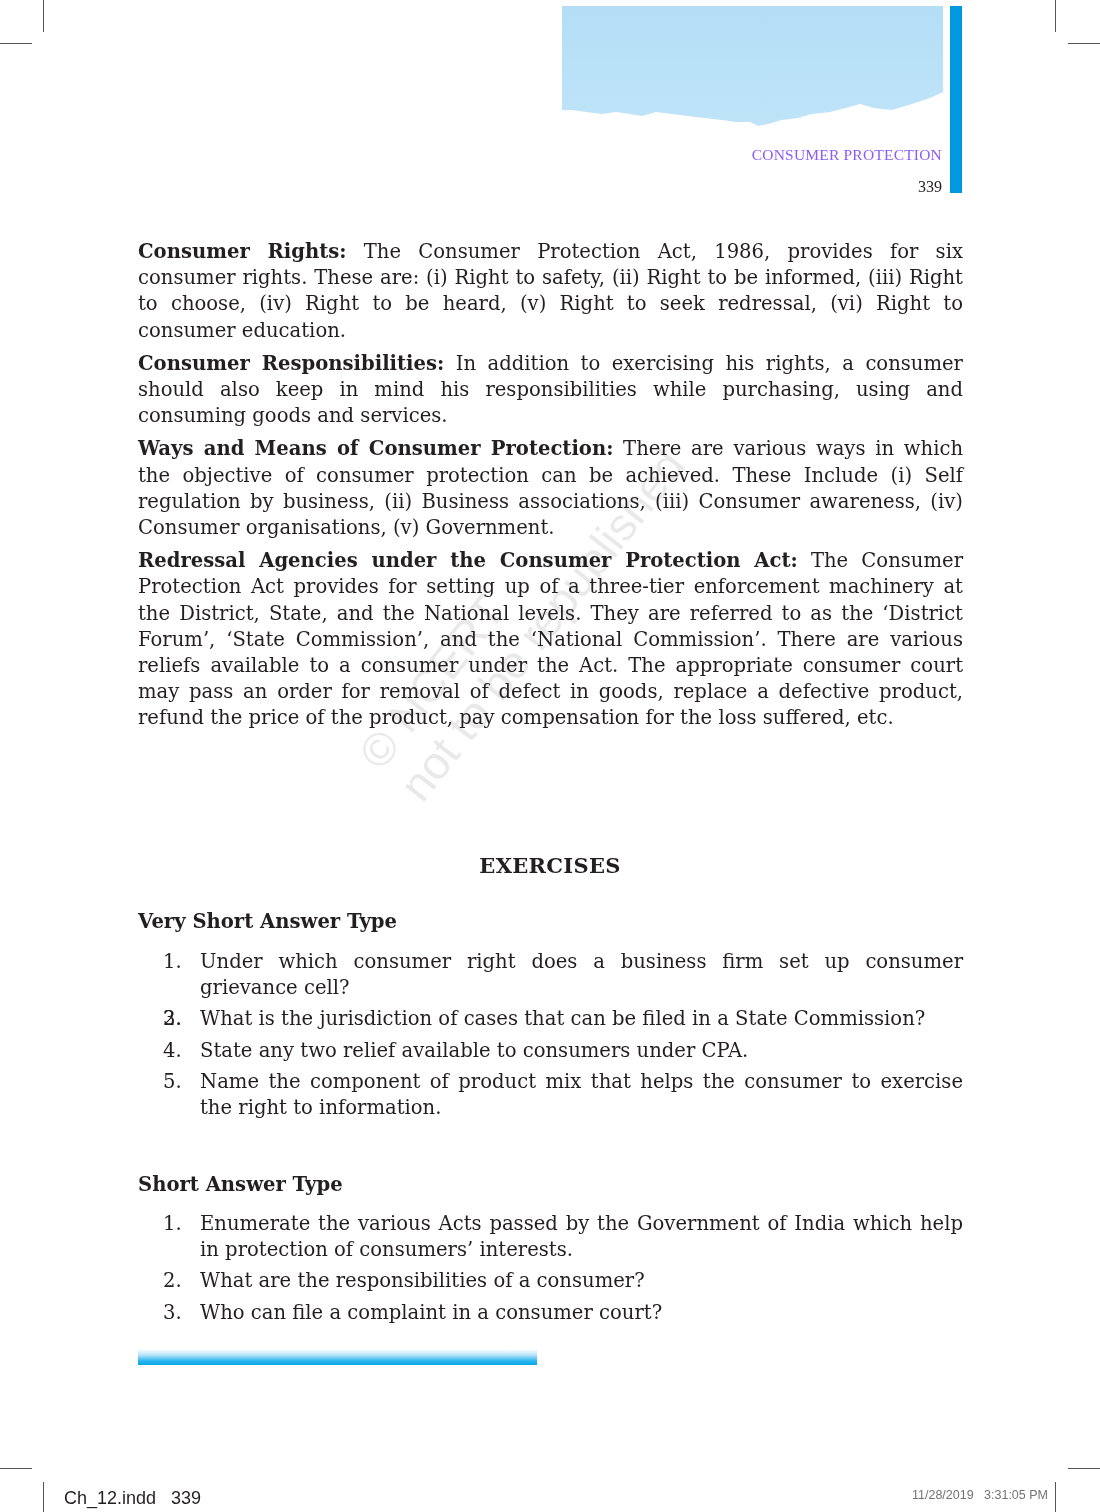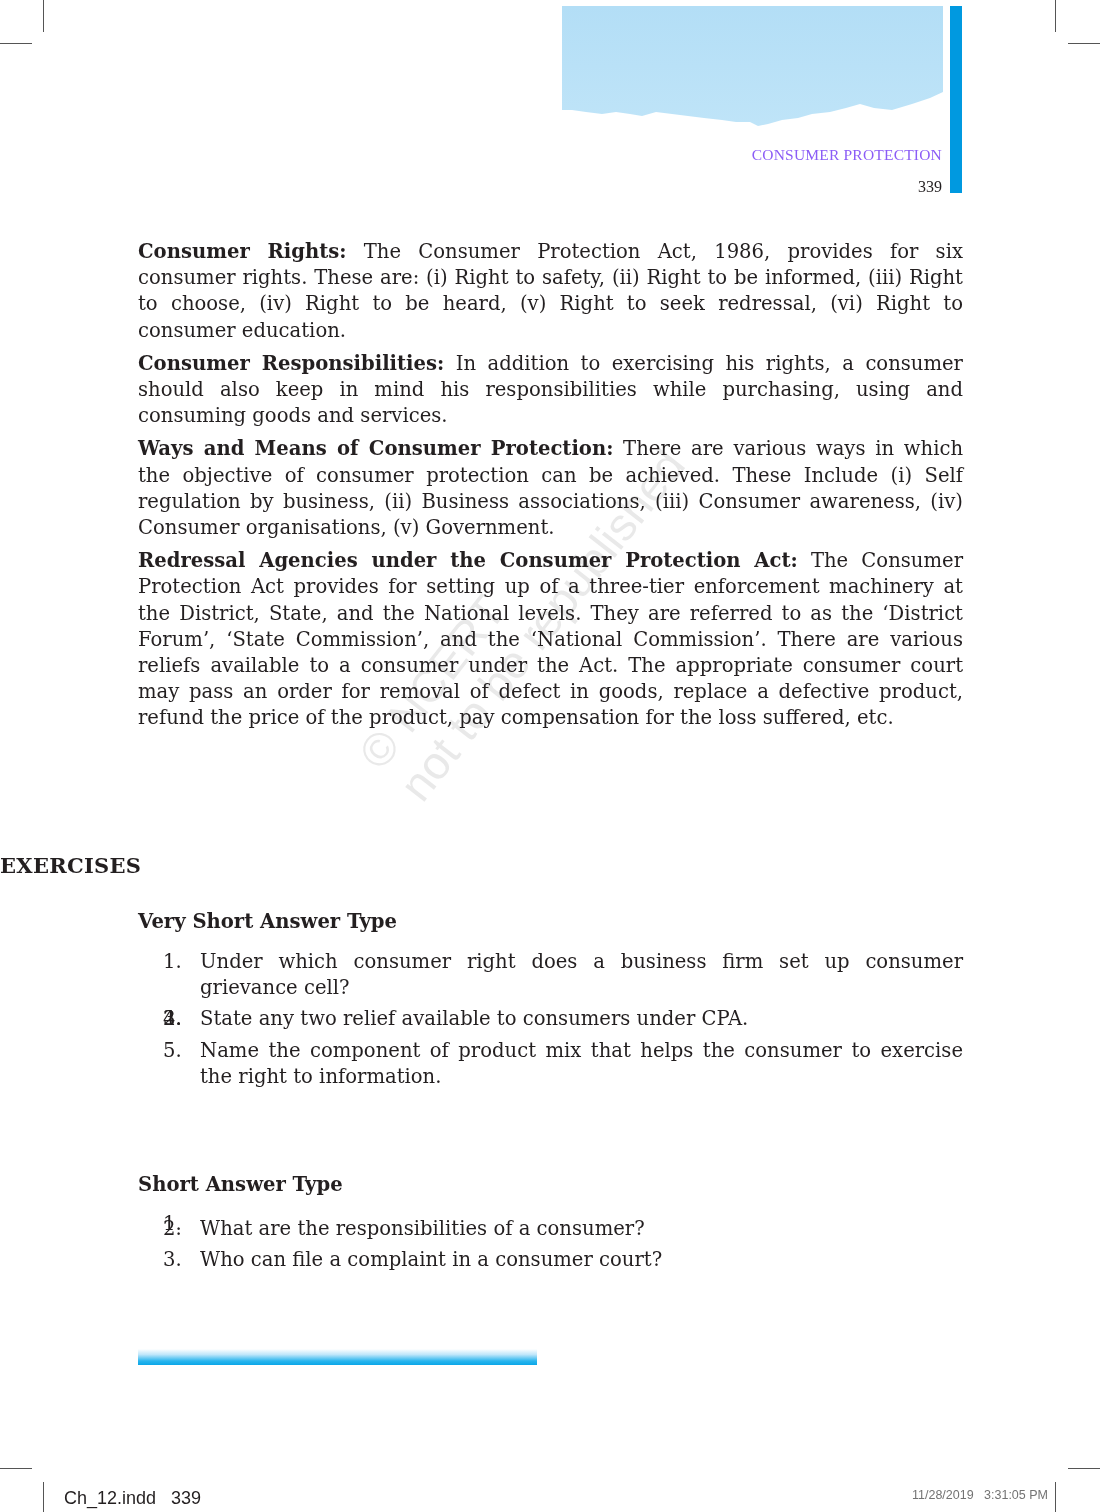--- a/index.html
+++ b/index.html
@@ -16,21 +16,21 @@
                   font-family: "Liberation Serif", serif; letter-spacing: 0.2px; color: #8b5cf6; }
   .page-num { position: absolute; right: 158px; top: 178px; font-size: 16px;
               font-family: "Liberation Serif", serif; color: #231f20; }
 
   
   .content { position: absolute; left: 138px; top: 239px; width: 825px; }
   .para { margin: 0 0 7px 0; font-size: 19.6px; line-height: 26.2px; text-align: justify;
           text-align-last: left; }
   .para b { font-weight: bold; }
 
-  .exercises-title { position: absolute; left: 0; width: 1100px; top: 853px; text-align: left;
+  .exercises-title { position: absolute; left: 0; width: 1100px; top: 853px; text-align: center;
                      font-weight: bold; font-size: 21px; letter-spacing: 0.3px; }
 
   .sub-head { position: absolute; left: 138px; font-weight: bold; font-size: 19.6px; }
   .q-list { position: absolute; left: 138px; width: 825px; margin: 0; padding: 0; list-style: none; }
   .q-item { position: relative; padding-left: 62px; font-size: 19.6px; line-height: 26.2px;
             text-align: justify; text-align-last: left; margin-bottom: 5px; }
   .q-num { position: absolute; left: 25px; top: 0; }
 
   .bottom-rule { position: absolute; left: 138px; top: 1349px; width: 399px; height: 16px;
                  background: linear-gradient(to bottom, #ffffff 0%, #bfe6fa 35%, #29b5ee 75%, #0aa6e8 100%); }
@@ -85,28 +85,28 @@
   <p class="para"><b>Ways and Means of Consumer Protection:</b><span> There are various ways in which the objective of consumer protection can be achieved. These Include (i) Self regulation by business, (ii) Business associations, (iii) Consumer awareness, (iv) Consumer organisations, (v) Government.</span></p>
   <p class="para"><b>Redressal Agencies under the Consumer Protection Act:</b><span> The Consumer Protection Act provides for setting up of a three-tier enforcement machinery at the District, State, and the National levels. They are referred to as the ‘District Forum’, ‘State Commission’, and the ‘National Commission’. There are various reliefs available to a consumer under the Act. The appropriate consumer court may pass an order for removal of defect in goods, replace a defective product, refund the price of the product, pay compensation for the loss suffered, etc.</span></p>
 </div>
 
 <div class="exercises-title">EXERCISES</div>
 
 <div class="sub-head" style="top:910px;">Very Short Answer Type</div>
 <ol class="q-list" style="top:949px;">
   <li class="q-item"><span class="q-num">1.</span><span>Under which consumer right does a business firm set up consumer grievance cell?</span></li>
   <li class="q-item"><span class="q-num">2.</span></li>
-  <li class="q-item"><span class="q-num">3.</span></li>
+  <li class="q-item"><span class="q-num">3.</span><span>What is the jurisdiction of cases that can be filed in a State Commission?</span></li>
   <li class="q-item"><span class="q-num">4.</span><span>State any two relief available to consumers under CPA.</span></li>
   <li class="q-item"><span class="q-num">5.</span><span>Name the component of product mix that helps the consumer to exercise the right to information.</span></li>
 </ol>
 
 <div class="sub-head" style="top:1173px;">Short Answer Type</div>
 <ol class="q-list" style="top:1211px;">
-  <li class="q-item"><span class="q-num">1.</span></li>
+  <li class="q-item"><span class="q-num">1.</span><span>Enumerate the various Acts passed by the Government of India which help in protection of consumers’ interests.</span></li>
   <li class="q-item"><span class="q-num">2.</span><span>What are the responsibilities of a consumer?</span></li>
   <li class="q-item"><span class="q-num">3.</span><span>Who can file a complaint in a consumer court?</span></li>
 </ol>
 
 <div class="bottom-rule"></div>
 
 <div class="footer-year">2020-21</div>
 <div class="slug-left" style="white-space:pre;">Ch_12.indd   339</div>
 <div class="slug-right" style="white-space:pre;">11/28/2019   3:31:05 PM</div>
 

